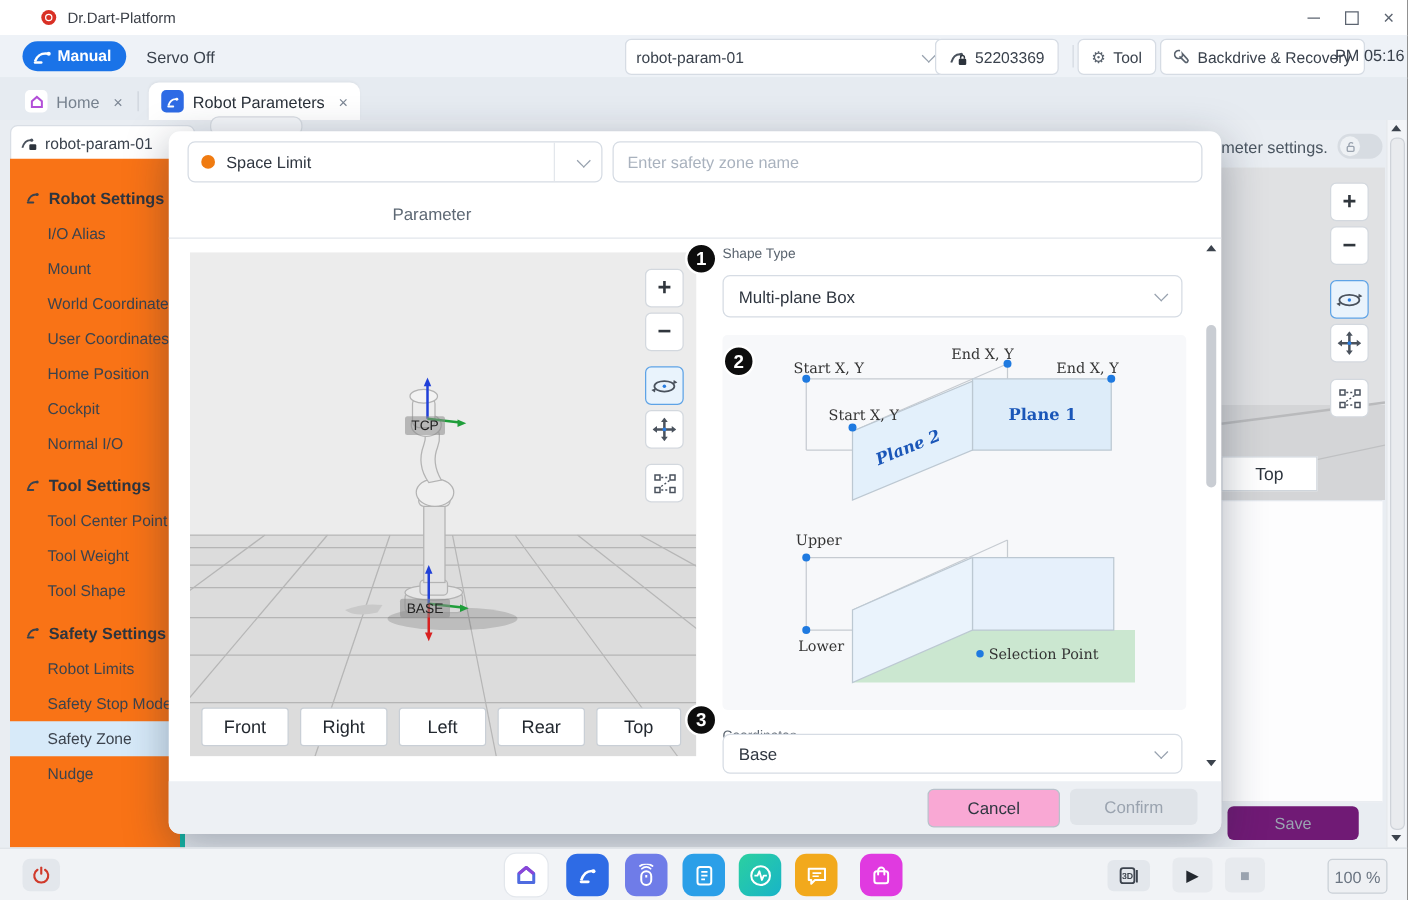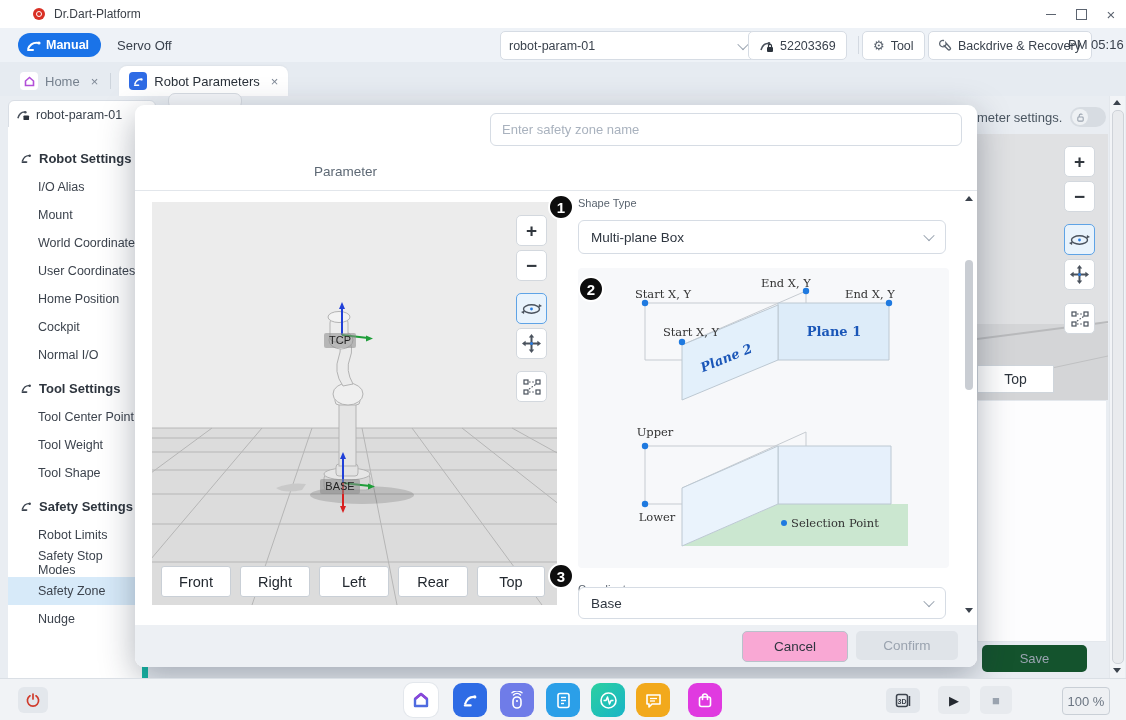--- a/index.html
+++ b/index.html
@@ -28,35 +28,35 @@
   .tab{height:30px;display:flex;align-items:center;padding:0 10px;border-radius:8px 8px 0 0;gap:7px;font-size:13px}
   .tab.inactive{color:#76818e;margin-left:10px}
   .tab.active{background:#fff;color:#2a313a;margin-left:8px;box-shadow:0 -1px 2px rgba(0,0,0,.04)}
   .tabicon{width:18px;height:18px;border-radius:4px;display:flex;align-items:center;justify-content:center}
   .tabx{color:#7d8795;font-size:13px;margin-left:4px}
   .tabsep{width:1px;height:16px;background:#cdd4dc;margin:0 0 7px 2px}
   
   .workspace{position:absolute;left:0;top:96px;width:1126px;height:582px;background:#e9edf2}
   
   .sb-header{position:absolute;left:8px;top:4px;width:132px;height:27px;background:#fff;border:1px solid #d9dee5;border-radius:6px 6px 0 0;display:flex;align-items:center;gap:6px;padding:0 7px;font-size:12.5px;color:#3a424d}
-  .sidebar{position:absolute;left:8px;top:31px;width:140px;height:551px;background:#ffffff;border-right:6px solid #14b8a6;padding-top:12px;box-sizing:border-box}
+  .sidebar{position:absolute;left:8px;top:31px;width:140px;height:551px;background:#f97316;border-right:4px solid #14b8a6;padding-top:12px;box-sizing:border-box}
   .sb-sec{display:flex;align-items:center;gap:6px;height:30px;padding-left:12px;font-weight:bold;font-size:13px;color:#2e353e;margin-top:4px}
   .sb-item{height:28px;display:flex;align-items:center;padding-left:30px;font-size:12.5px;color:#3c434d}
   .sb-item.active{background:#d7eaf9}
   
   .rnote{position:absolute;left:977px;top:6px;width:149px;height:30px;display:flex;align-items:center;font-size:13px;color:#4a5560}
   .rtoggle{width:36px;height:20px;border-radius:10px;background:#d7dce2;position:relative;margin-left:8px}
   .rtoggle .knob{position:absolute;left:2px;top:2px;width:16px;height:16px;border-radius:50%;background:#eef1f4;display:flex;align-items:center;justify-content:center}
   .rgray{position:absolute;left:977px;top:38px;width:131px;height:266px;background:#e3e4e6;overflow:hidden}
   .sqbtn{position:absolute;width:31px;height:31px;background:#fff;border:1px solid #d3d8de;border-radius:5px;display:flex;align-items:center;justify-content:center;box-sizing:border-box}
   .sqbtn.active{border:1.5px solid #5ea3e6;background:#e9f3fc}
   .plusminus{font-size:19px;color:#30363d;line-height:1;font-weight:bold}
   .topbtn{position:absolute;background:#fff;border:1px solid #cfd5db;display:flex;align-items:center;justify-content:center;font-size:14px;color:#2e353e}
   .rwhite{position:absolute;left:977px;top:304px;width:128px;height:240px;background:#fdfdfe;border:1px solid #e4e8ed;border-right:none}
-  .savebtn{position:absolute;left:982px;top:549px;width:105px;height:27px;background:#14532d;border-radius:5px;color:#9aa4b1;display:flex;align-items:center;justify-content:center;font-size:13px}
+  .savebtn{position:absolute;left:982px;top:549px;width:105px;height:27px;background:#701a75;border-radius:5px;color:#9aa4b1;display:flex;align-items:center;justify-content:center;font-size:13px}
   
   .appscroll{position:absolute;left:1109px;top:0;width:15px;height:582px;background:#f2f4f7;border-left:1px solid #e3e7ec}
   .appscroll .thumb{position:absolute;left:2px;top:14px;width:10px;height:552px;background:#e9ebee;border:1px solid #cfd3d9;border-radius:5px}
   .tri-up{width:0;height:0;border-left:4px solid transparent;border-right:4px solid transparent;border-bottom:5px solid #3c434d}
   .tri-down{width:0;height:0;border-left:4px solid transparent;border-right:4px solid transparent;border-top:5px solid #3c434d}
   
   .handle{position:absolute;left:168px;top:-3px;width:72px;height:14px;background:#f4f6f9;border:1px solid #d7dce2;border-radius:7px}
   .dialog{position:absolute;left:135px;top:9px;width:842px;height:562px;background:#fff;border-radius:9px;box-shadow:0 10px 34px rgba(30,40,60,.35);}
   .dlg-select{position:absolute;left:15px;top:8px;width:332px;height:33px;border:1px solid #d6dce4;border-radius:6px;display:flex;align-items:center;padding:0 10px;box-sizing:border-box;gap:9px;font-size:13px;color:#2f3640}
   .orangedot{width:11px;height:11px;border-radius:50%;background:#f07b11}
@@ -281,20 +281,27 @@
 
     <div class="appscroll">
       <div style="position:absolute;left:3px;top:4px" class="tri-up"></div>
       <div class="thumb"></div>
       <div style="position:absolute;left:3px;top:572px" class="tri-down"></div>
     </div>
 
     <div class="handle"></div>
 
     <div class="dialog">
+      <div class="dlg-select">
+        <span class="orangedot"></span>
+        <span>Space Limit</span>
+        <span style="flex:1"></span>
+        <span style="width:1px;height:31px;background:#e3e7ec;margin-right:10px"></span>
+        <span class="cv down"></span>
+      </div>
       <input class="dlg-input" value="" placeholder="Enter safety zone name" style="">
       <div class="dlg-tabs">
         <div class="dlg-tab off">
             <span>Parameter</span>
           </div>
       </div>
 
       <div class="viewport">
         <svg width="405" height="403" viewBox="0 0 405 403">
           <rect x="0" y="0" width="405" height="226" fill="#ececec"></rect>

